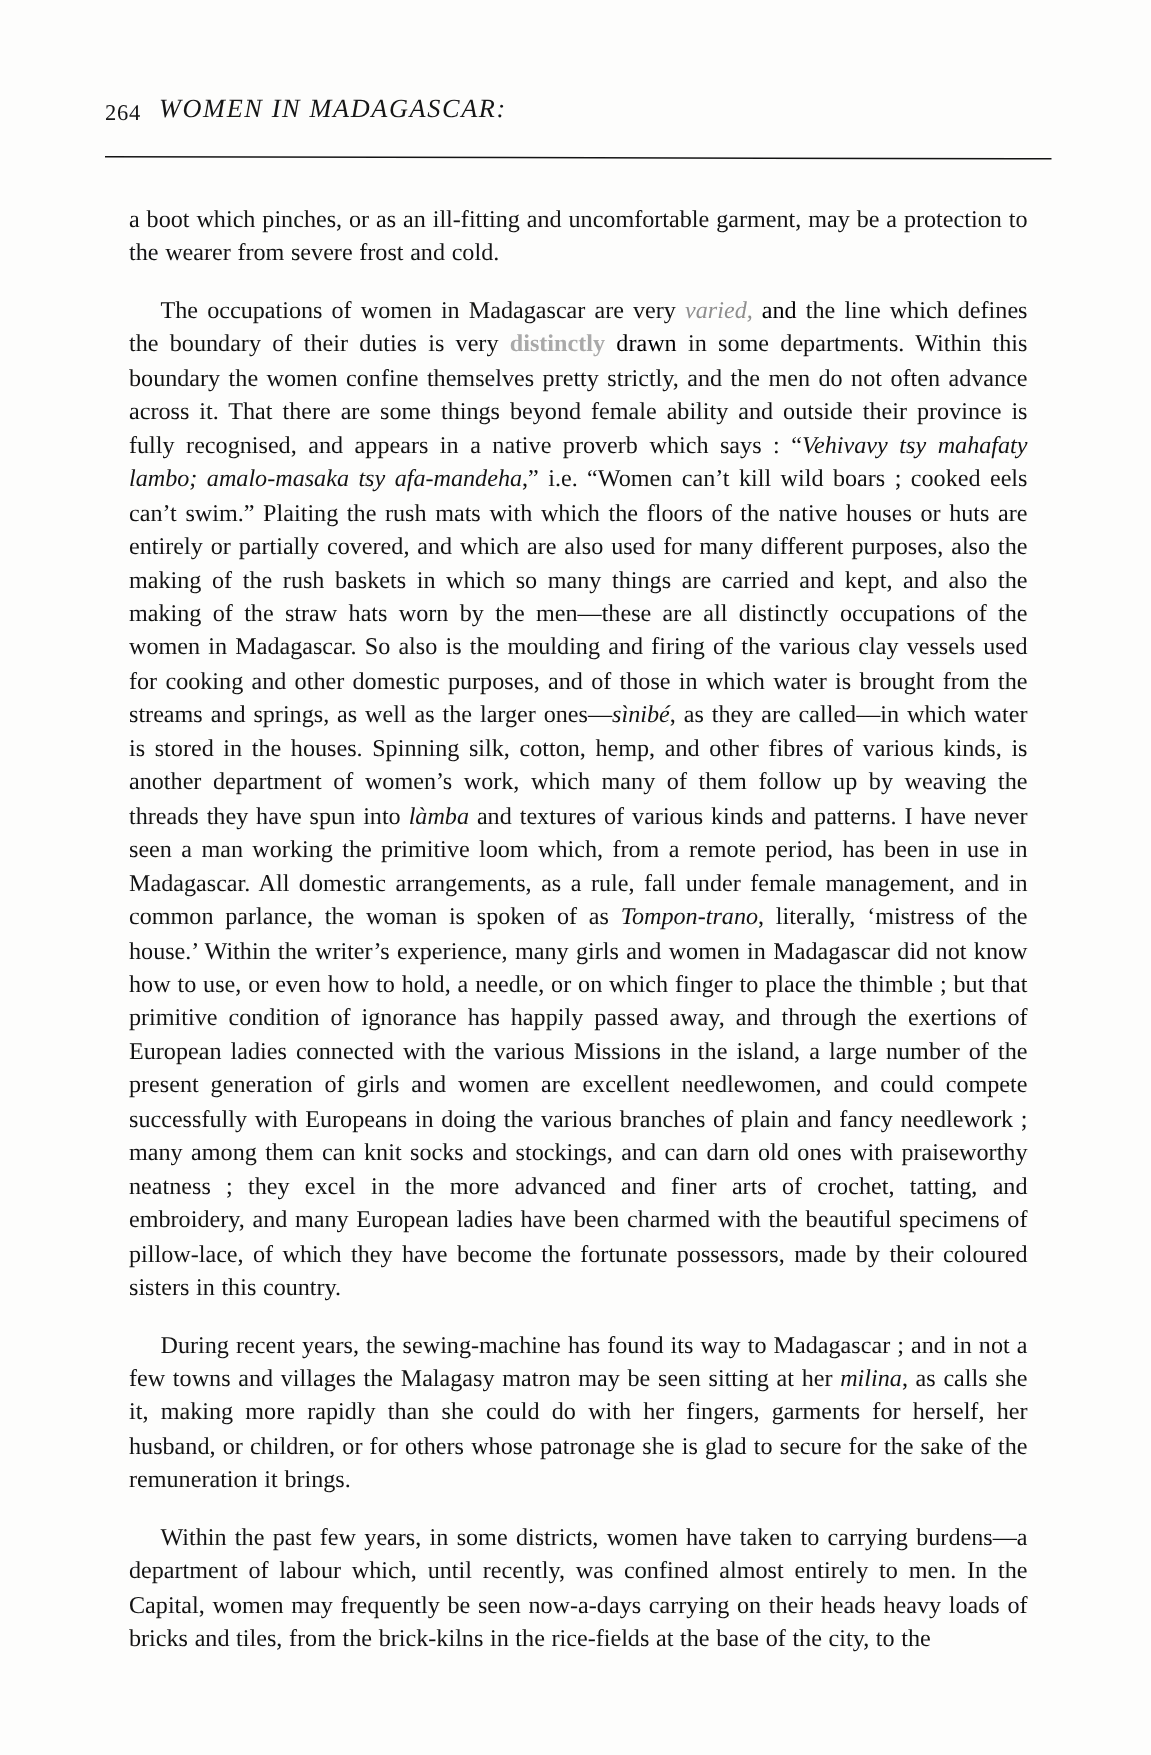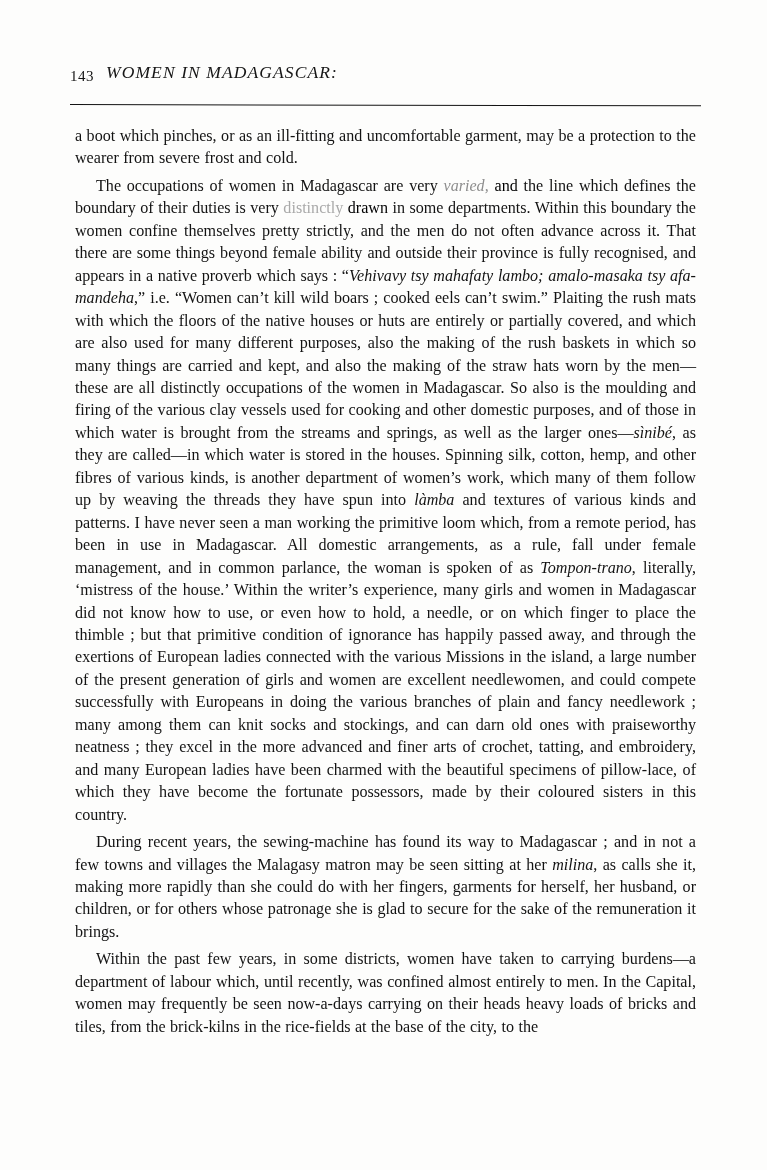--- a/index.html
+++ b/index.html
@@ -63,45 +63,45 @@
   }
 
   
   .body-text {
     position: absolute;
     top: 120px;
     left: 70px;
     width: 631px;
   }
   p {
-    margin: 5px;
+    margin: 16px;
     font-size: 16.1px;
     line-height: 22.45px;
     text-align: justify;
     text-justify: inter-word;
     color: #131313;
     word-spacing: 0.4px;
   }
   p.indent {
     text-indent: 21px;
   }
   i, em { font-style: italic; }
 
   
   .faded    { color: #8e8e8e; font-style: italic; }
-  .faded-2  { color: #a9a9a9; }
+  .faded-2  { color: #a9a9a9; font-weight: bold; }
   .faded-3  { color: #000000; }
 </style>
 </head>
 <body>
 
 <div class="page">
 
   <div class="header">
-    <span class="folio">143</span>
+    <span class="folio">264</span>
     <span class="running-title">WOMEN IN MADAGASCAR:</span>
   </div>
 
   <div class="rule"></div>
 
   <div class="body-text">
 
     <p><span>a boot which pinches, or as an ill-fitting and uncomfortable garment, may be a protection to the wearer from severe frost and cold.</span></p>
 
     <p class="indent"><span>The occupations of women in Madagascar are very </span><span class="faded">varied,</span><span class="faded-3"> and</span><span> the line which defines the boundary of their duties is very </span><span class="faded-2">distinctly</span><span class="faded-3"> drawn</span><span> in some departments.  Within this boundary the women confine themselves pretty strictly, and the men do not often advance across it. That there are some things beyond female ability and outside their province is fully recognised, and appears in a native proverb which says :  “</span><i>Vehivavy tsy mahafaty lambo; amalo-masaka tsy afa-mandeha</i><span>,” i.e. “Women can’t kill wild boars ; cooked eels can’t swim.”  Plaiting the rush mats with which the floors of the native houses or huts are entirely or partially covered, and which are also used for many different purposes, also the making of the rush baskets in which so many things are carried and kept, and also the making of the straw hats worn by the men—these are all distinctly occupations of the women in Madagascar.   So also is the moulding and firing of the various clay vessels used for cooking and other domestic purposes, and of those in which water is brought from the streams and springs, as well as the larger ones—</span><i>sìnibé</i><span>, as they are called—in which water is stored in the houses.   Spinning silk, cotton, hemp, and other fibres of various kinds, is another department of women’s work, which many of them follow up by weaving the threads they have spun into </span><i>làmba</i><span> and textures of various kinds and patterns.  I have never seen a man working the primitive loom which, from a remote period, has been in use in Madagascar.  All domestic arrangements, as a rule, fall under female management, and in common parlance, the woman is spoken of as </span><i>Tompon-trano</i><span>, literally, ‘mistress of the house.’  Within the writer’s experience, many girls and women in Madagascar did not know how to use, or even how to hold, a needle, or on which finger to place the thimble ; but that primitive condition of ignorance has happily passed away, and through the exertions of European ladies connected with the various Missions in the island, a large number of the present generation of girls and women are excellent needlewomen, and could compete successfully with Europeans in doing the various branches of plain and fancy needlework ; many among them can knit socks and stockings, and can darn old ones with praiseworthy neatness ; they excel in the more advanced and finer arts of crochet, tatting, and embroidery, and many European ladies have been charmed with the beautiful specimens of pillow-lace, of which they have become the fortunate possessors, made by their coloured sisters in this country.</span></p>

